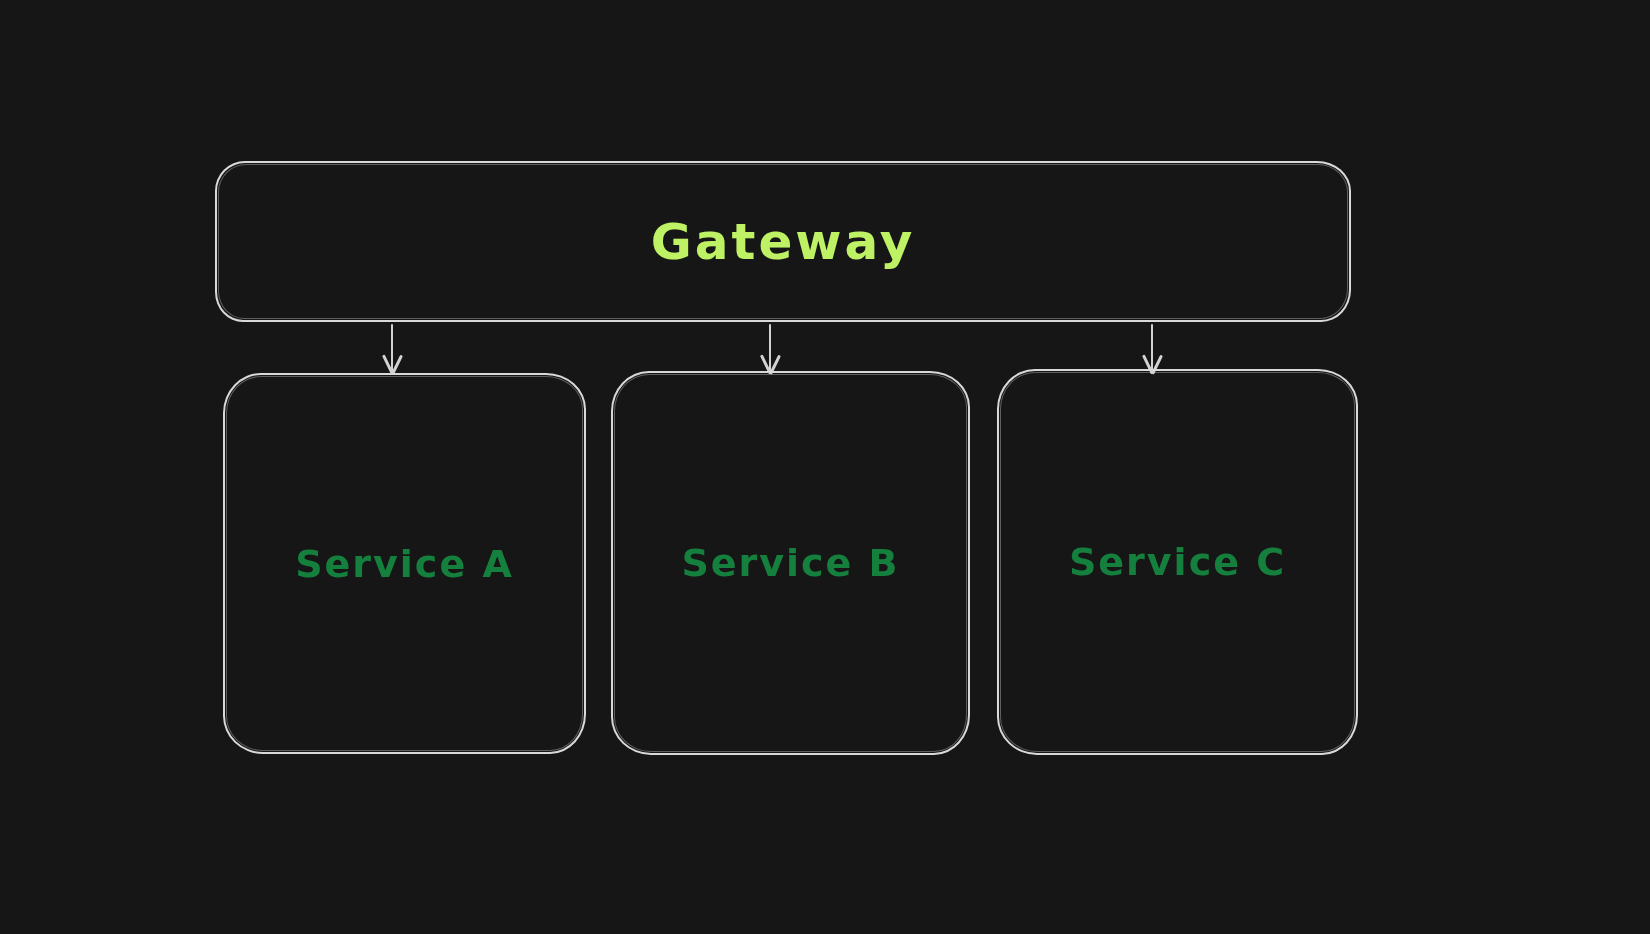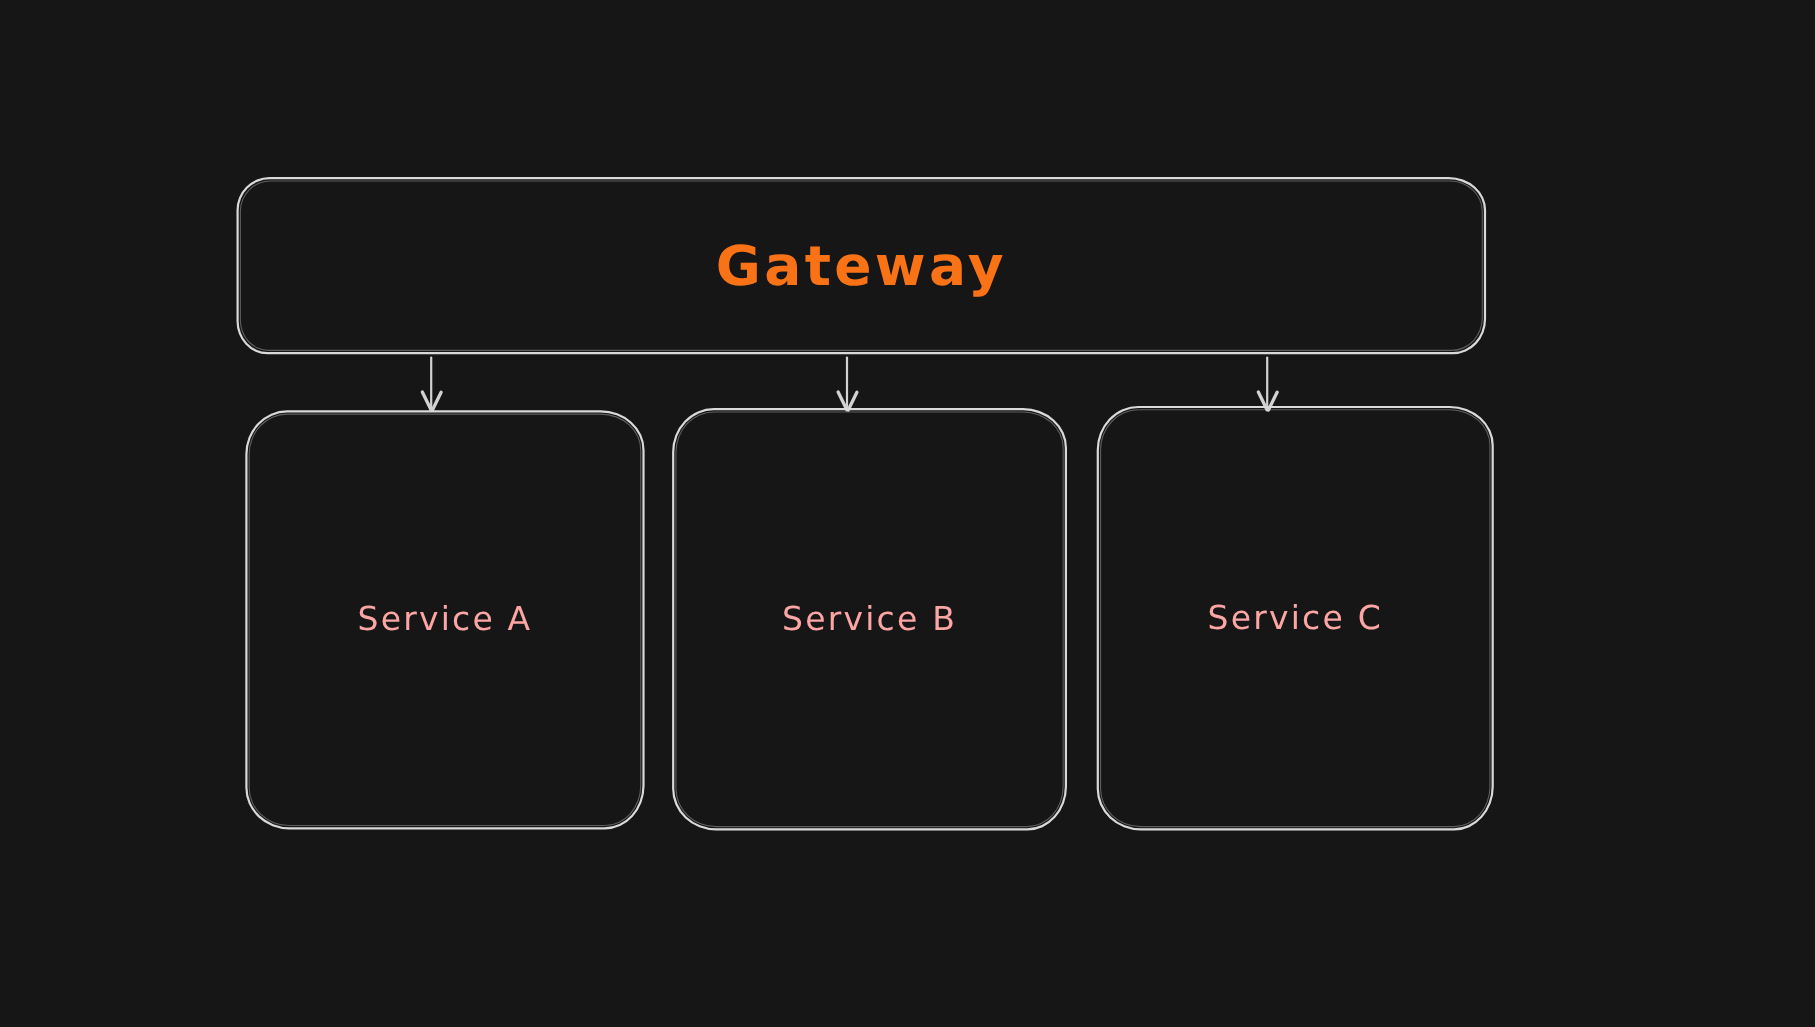--- a/index.html
+++ b/index.html
@@ -46,35 +46,35 @@
   }
   .service-node .node-inner {
     border-radius: 35px 37px 33px 37px / 37px 33px 37px 35px;
   }
   .service-a { left: 223px; top: 373px; width: 363px; height: 381px; }
   .service-b { left: 611px; top: 371px; width: 359px; height: 384px; }
   .service-c { left: 997px; top: 369px; width: 361px; height: 386px; }
 
   
   .label {
-    color: #f97316;
+    color: #bef264;
     text-align: center;
     white-space: nowrap;
     user-select: none;
   }
   .gateway-label {
     font-size: 50px;
     font-weight: 600;
     letter-spacing: 3px;
   }
   .service-label {
-    font-size: 30px;
-    font-weight: 400;
+    font-size: 38px;
+    font-weight: 700;
     letter-spacing: 2px;
-    color: #fca5a5;
+    color: #15803d;
   }
 
   
   .arrow {
     position: absolute;
     top: 324px;
     width: 28px;
     height: 49px;
   }
   .arrow-a { left: 378px; }

